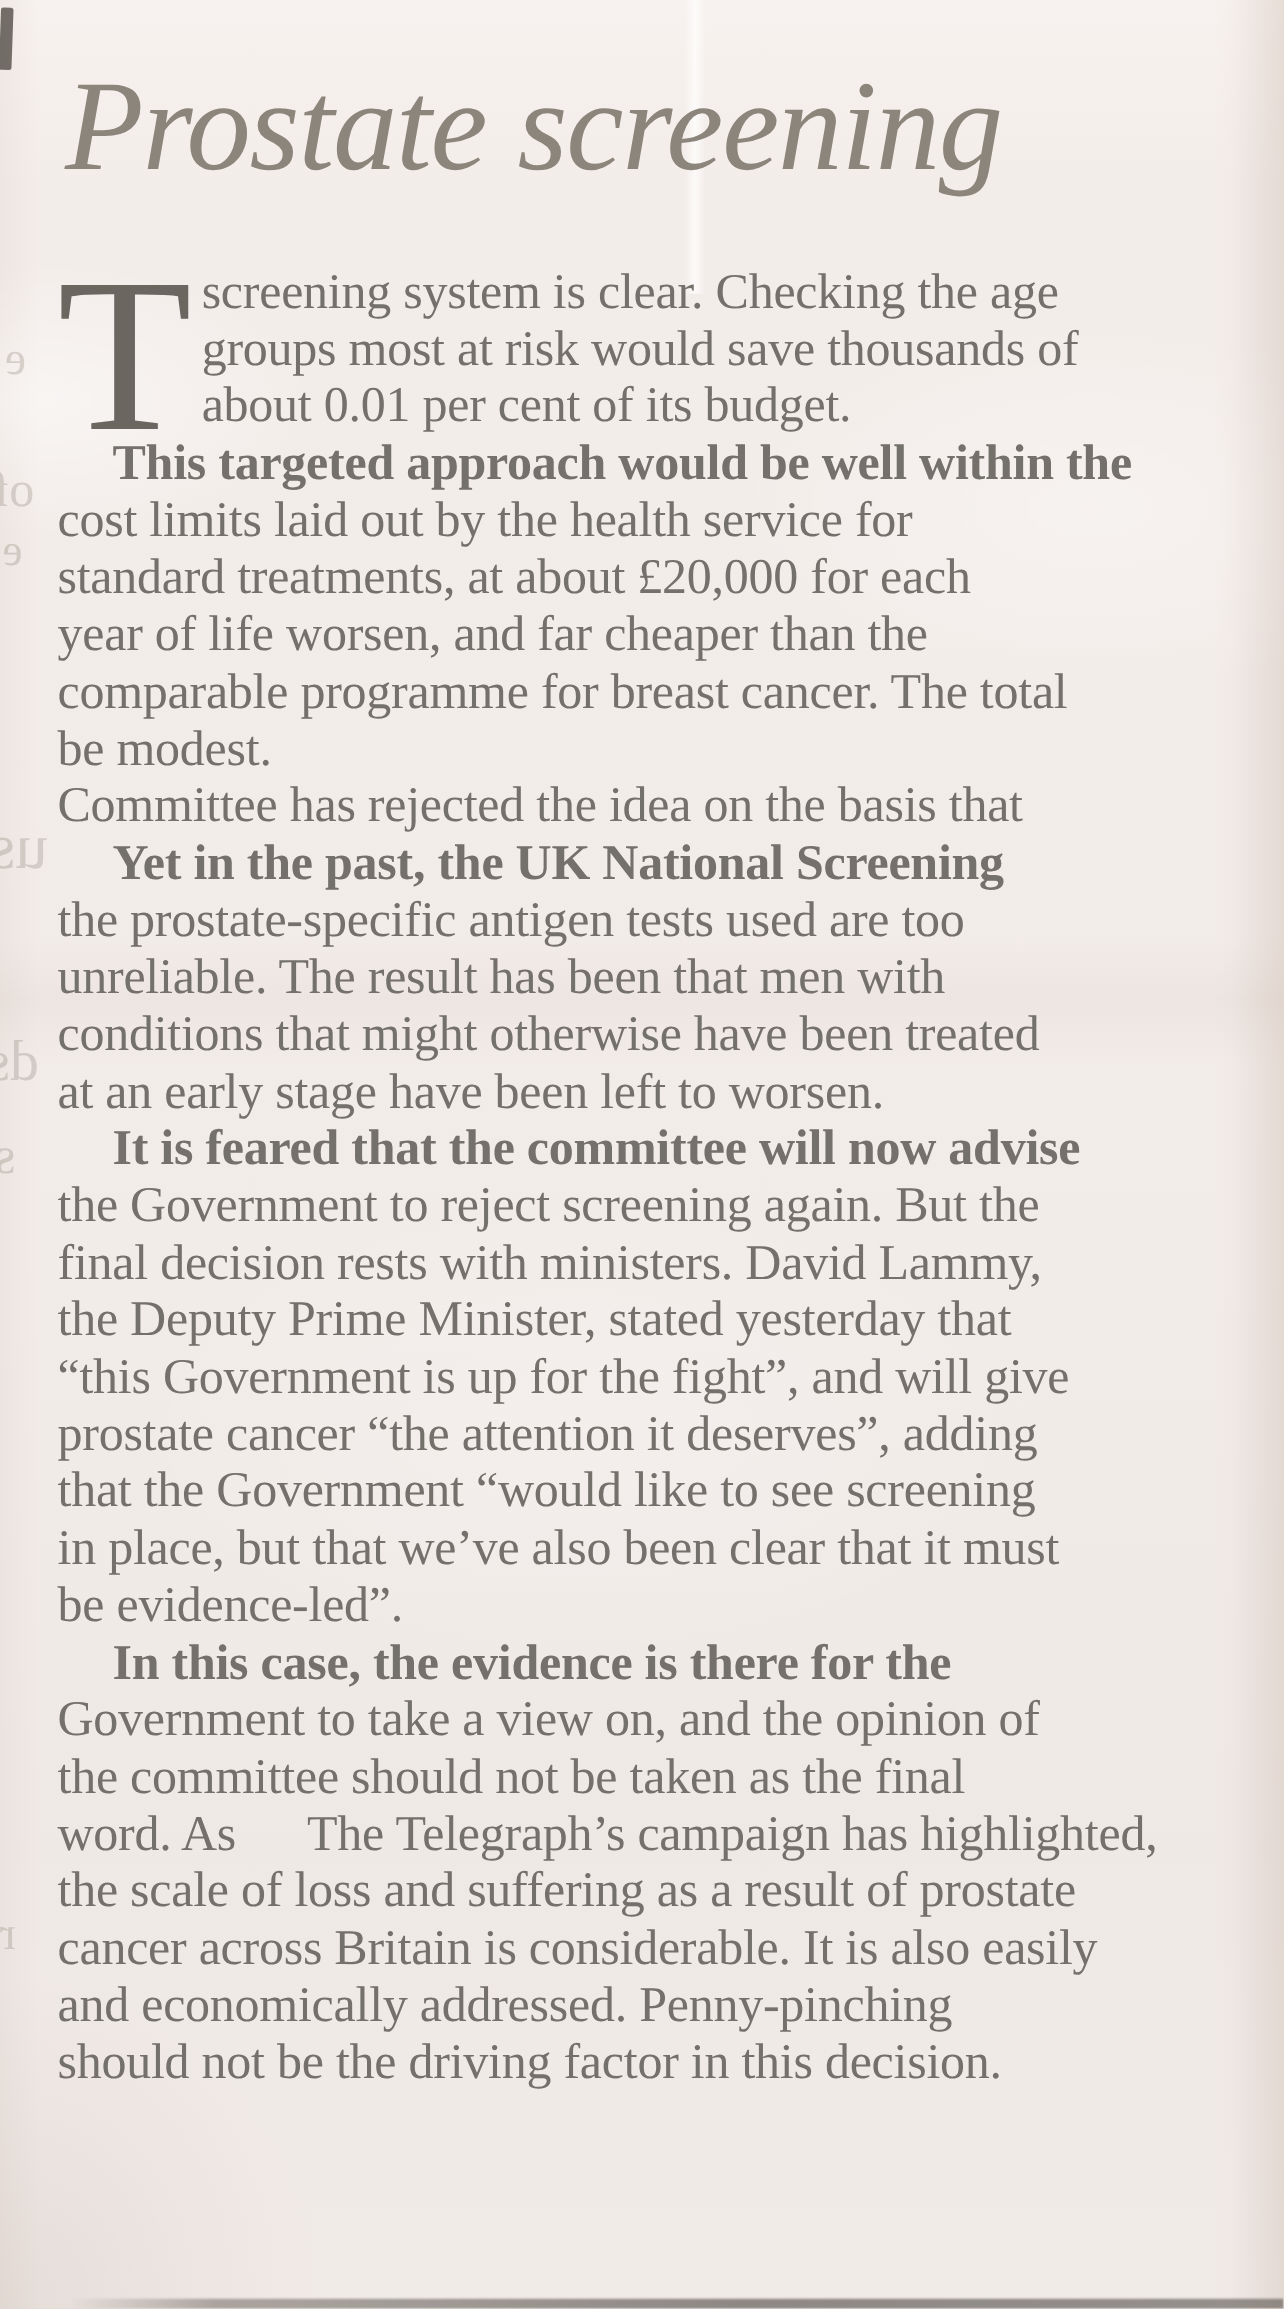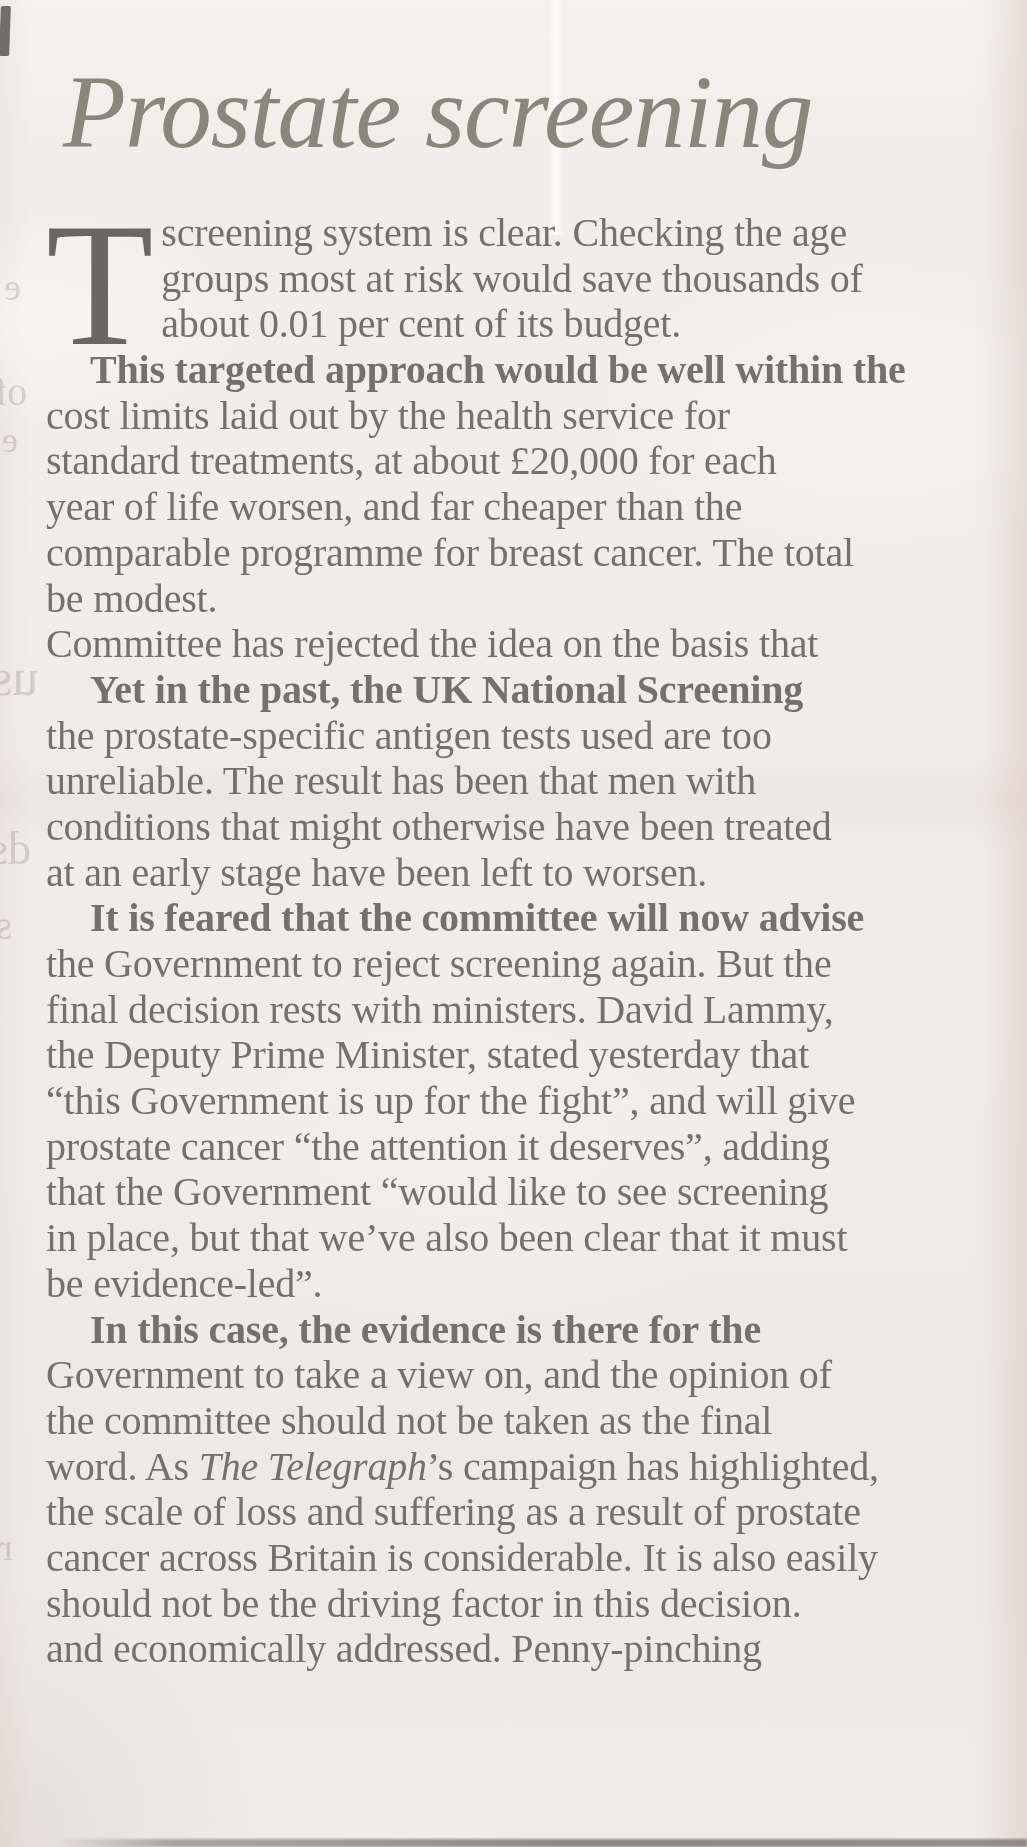--- a/index.html
+++ b/index.html
@@ -23,35 +23,35 @@
     background:linear-gradient(180deg,transparent,rgba(205,190,180,0.16) 50%,transparent);}
   .crease-bottom-left{left:0;top:1555px;width:280px;height:292px;
     background:radial-gradient(ellipse at 0% 100%, rgba(198,183,173,0.28), transparent 65%);}
   .fold-right{right:0;top:0;width:55px;height:100%;
     background:linear-gradient(90deg, transparent, rgba(208,188,176,0.20));}
   .corner-mark{left:0;top:6px;width:10px;height:50px;background:rgba(78,73,67,0.78);
     border-radius:2px;transform:rotate(2deg);}
   .bottom-edge{left:55px;right:0;bottom:0;height:8px;filter:blur(1px);
     background:linear-gradient(90deg, rgba(80,72,65,0) 0%, rgba(80,72,65,0.42) 12%, rgba(60,55,50,0.55) 55%, rgba(60,55,50,0.5) 100%);}
   .headline{
-    position:absolute;left:52px;top:50px;margin:11px;
+    position:absolute;left:52px;top:50px;margin:0;
     font-size:103px;font-style:italic;font-weight:400;line-height:1;
     letter-spacing:-1px;color:#8b857b;white-space:nowrap;
   }
   #article-body{
     position:absolute;left:46px;top:210px;width:965px;
     font-size:40px;color:#74706b;letter-spacing:-0.2px;
   }
   .dropcap{
     float:left;height:136px;margin:0 8px 0 0;
     font-size:176px;line-height:0.85;color:#6b665f;
   }
   .line{white-space:nowrap;height:45.7px;line-height:45.7px;}
   .line.indent{text-indent:44px;font-weight:bold;}
-  .it{font-style:italic;}
+  .it{margin-left:47px;}
   .bleed{
     position:absolute;transform:scaleX(-1);color:rgba(125,113,102,0.26);
     font-family:"Liberation Serif","DejaVu Serif",serif;line-height:1;
   }
 </style>
 </head>
 <body>
 
 <div class="page">
   <div class="overlay crease-top-v"></div>
@@ -88,22 +88,22 @@
       <div class="line"><span>prostate cancer “the attention it deserves”, adding</span></div>
       <div class="line"><span>that the Government “would like to see screening</span></div>
       <div class="line"><span>in place, but that we’ve also been clear that it must</span></div>
       <div class="line"><span>be evidence-led”.</span></div>
       <div class="line indent"><span>In this case, the evidence is there for the</span></div>
       <div class="line"><span>Government to take a view on, and the opinion of</span></div>
       <div class="line"><span>the committee should not be taken as the final</span></div>
       <div class="line"><span>word. As </span><span class="it">The Telegraph</span><span>’s campaign has highlighted,</span></div>
       <div class="line"><span>the scale of loss and suffering as a result of prostate</span></div>
       <div class="line"><span>cancer across Britain is considerable. It is also easily</span></div>
+      <div class="line"><span>and economically addressed. Penny-pinching</span></div>
       <div class="line"><span>should not be the driving factor in this decision.</span></div>
-      <div class="line"><span>and economically addressed. Penny-pinching</span></div>
     </div>
 
   <div id="artifact-layer">
       <span class="bleed" style="left: 4px; top: 268px; font-size: 38px;">e</span>
       <span class="bleed" style="left: -6px; top: 372px; font-size: 40px;">of</span>
       <span class="bleed" style="left: 2px; top: 422px; font-size: 36px;">e</span>
       <span class="bleed" style="left: -8px; top: 652px; font-size: 52px;">us</span>
       <span class="bleed" style="left: -10px; top: 826px; font-size: 46px;">ds</span>
       <span class="bleed" style="left: -4px; top: 904px; font-size: 42px;">s</span>
       <span class="bleed" style="left: 0px; top: 1528px; font-size: 38px;">r</span>

